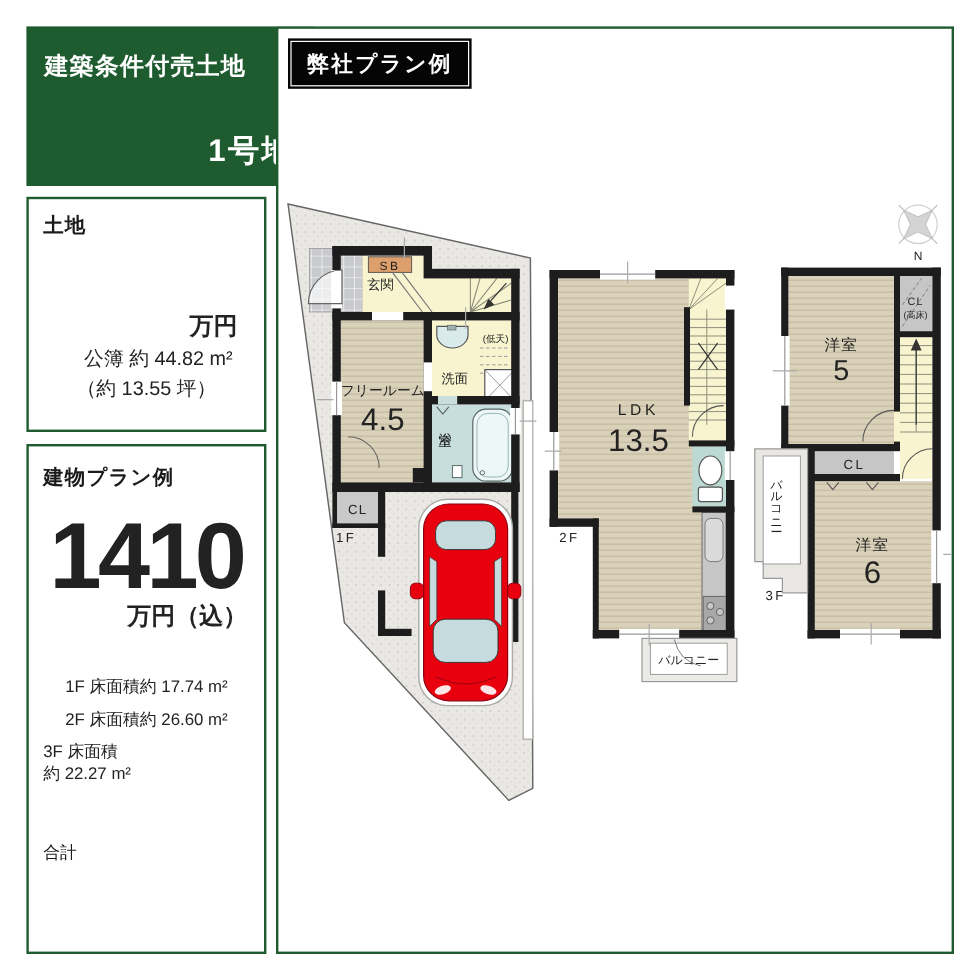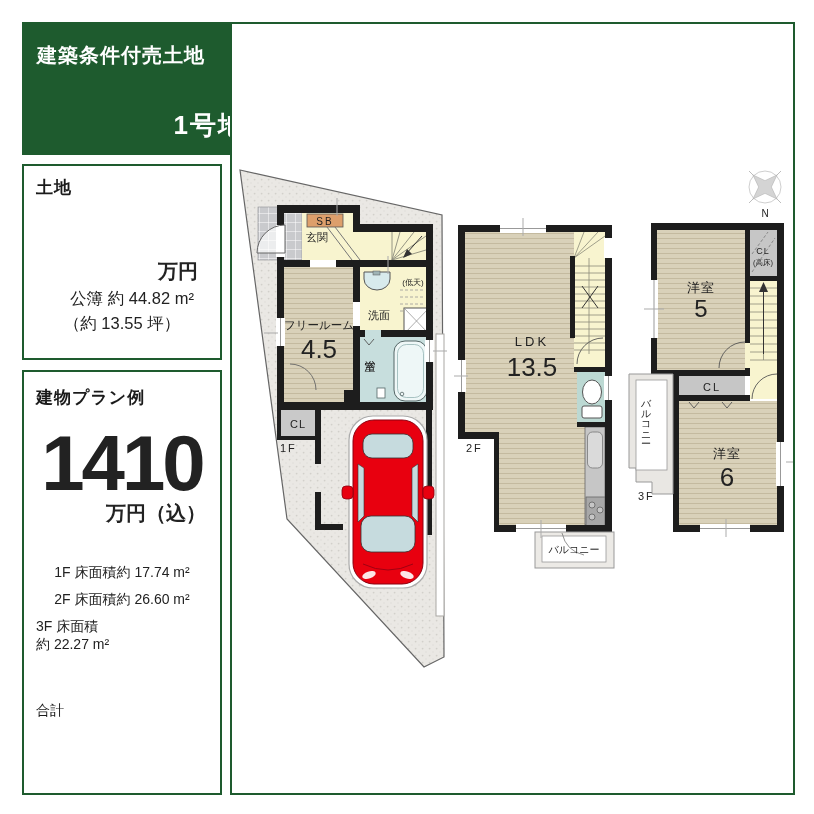--- a/index.html
+++ b/index.html
@@ -289,14 +289,15 @@
         <path transform="rotate(45 533 163)" d="M533 146 L537.5 158.5 L550 163 L537.5 167.5 L533 180 L528.5 167.5 L516 163 L528.5 158.5 Z" fill="#d4d4d4" stroke="#ababab" stroke-width="0.5"></path>
         <text x="533" y="193" font-size="10" text-anchor="middle" fill="#9a9a9a" stroke="none">N</text>
       </g>
     </g>
 
     <g stroke="#ababab" stroke-width="1">
       <path d="M105 174 V192 M32 309 H46 M201 327 H215 M291 194 V212 M309 496 V514 M222 352 H236 M494 495 V513 M412 285 H432 M554 438 H568 M156 232 V250"></path>
     </g>
   </svg>
 
+  <div id="plan-tag">弊社プラン例</div>
 
 </div>
 
 </body></html>

